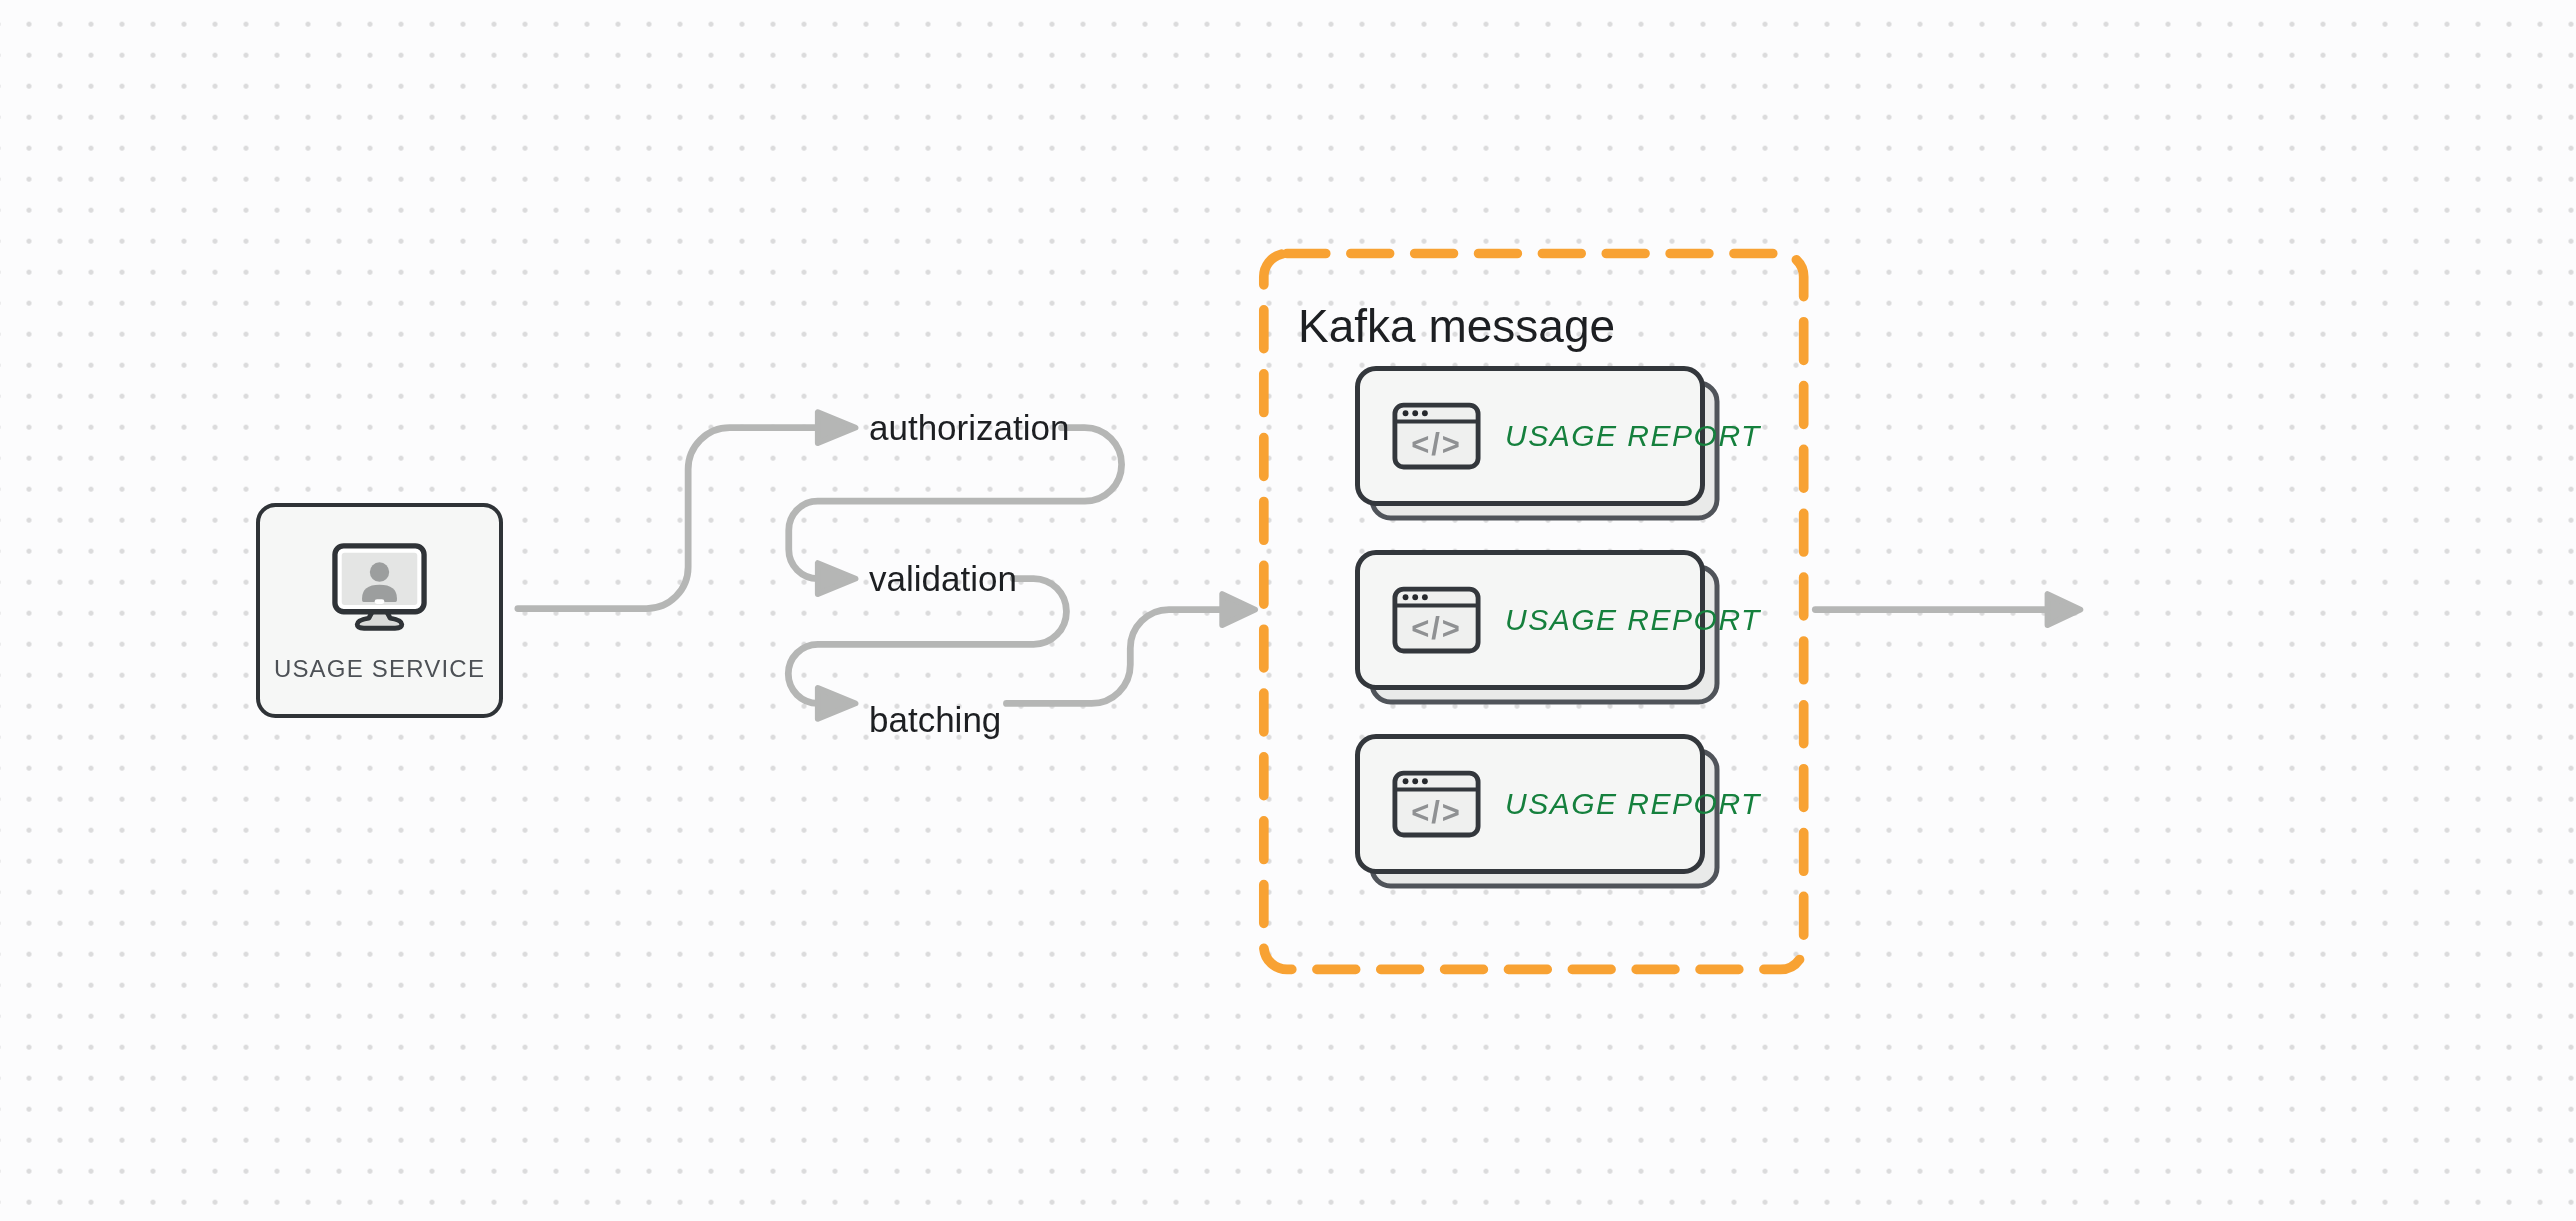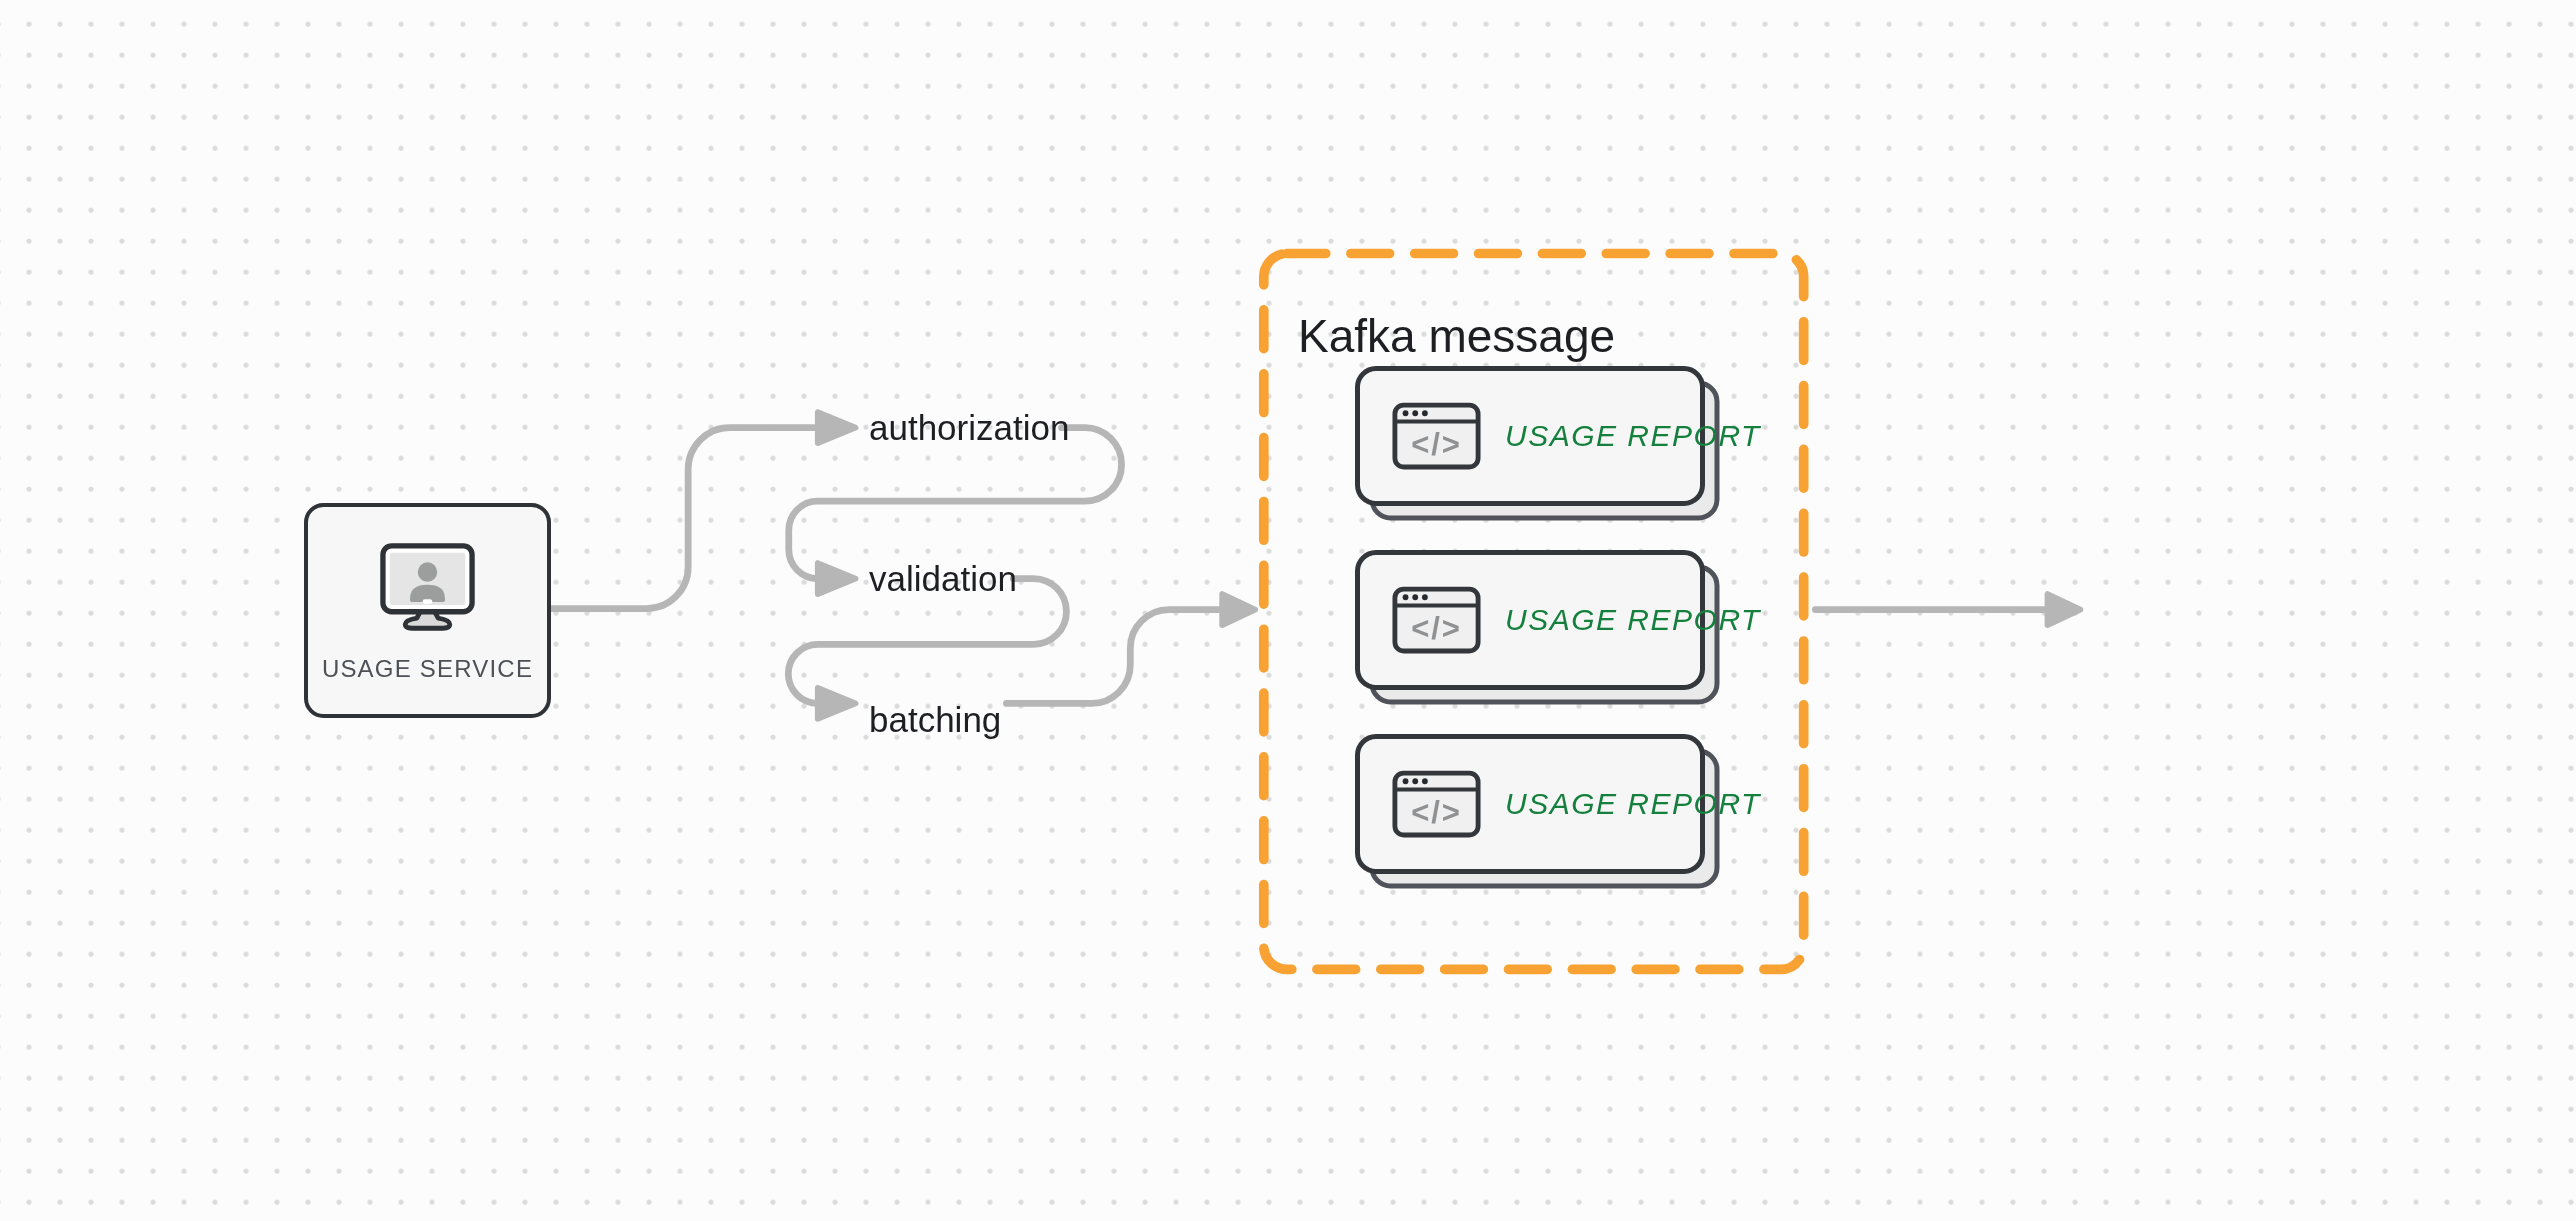--- a/index.html
+++ b/index.html
@@ -9,40 +9,40 @@
     font-family:"Liberation Sans", sans-serif;
   }
   #dotgrid{
     position:absolute;inset:0;
     background-image:radial-gradient(circle,#DBDBDC 2.2px,transparent 2.8px);
     background-size:31px 31px;
     background-position:13.5px 8.7px;
   }
   #connectors{position:absolute;left:0;top:0;z-index:1;}
   .node{position:absolute;z-index:2;box-sizing:border-box;background:#F6F7F6;
-        display:flex;flex-direction:column;align-items:center;margin-left:48px;}
+        display:flex;flex-direction:column;align-items:center;}
   #usage-service-node{
     left:256px;top:503px;width:247px;height:215px;
     border:4.8px solid #2F3337;border-radius:19.4px;padding-top:35px;gap:13.5px;
   }
   .node-label{
     font-size:24px;font-weight:500;letter-spacing:1.2px;color:#4D5156;
     line-height:39px;white-space:nowrap;
   }
   #kafka-node{
     left:2098px;top:469px;width:219px;height:278px;
     border:5.8px solid #2F3337;border-radius:23px;padding-top:33px;gap:27px;
   }
   #kafka-node .node-label{font-size:32px;letter-spacing:2.9px;color:#54585C;line-height:41px;}
   .flow-label{
     position:absolute;z-index:2;left:869px;transform:translateY(-50%);
     font-size:35px;font-weight:500;color:#1D1F22;white-space:nowrap;
   }
   #kafka-message-title{
-    position:absolute;z-index:2;left:1298px;top:336px;transform:translateY(-50%);
+    position:absolute;z-index:2;left:1298px;top:326px;transform:translateY(-50%);
     font-size:46px;font-weight:500;color:#1D1F22;white-space:nowrap;
   }
   .card{position:absolute;z-index:2;left:1355px;width:350px;height:140px;}
   .card-back{
     position:absolute;inset:0;transform:translate(14.5px,14.5px);
     background:#E9EAE9;border:5.8px solid #50545A;border-radius:21px;box-sizing:border-box;
   }
   .card-front{
     position:absolute;inset:0;
     background:#F5F6F5;border:5.8px solid #33373C;border-radius:21px;box-sizing:border-box;

